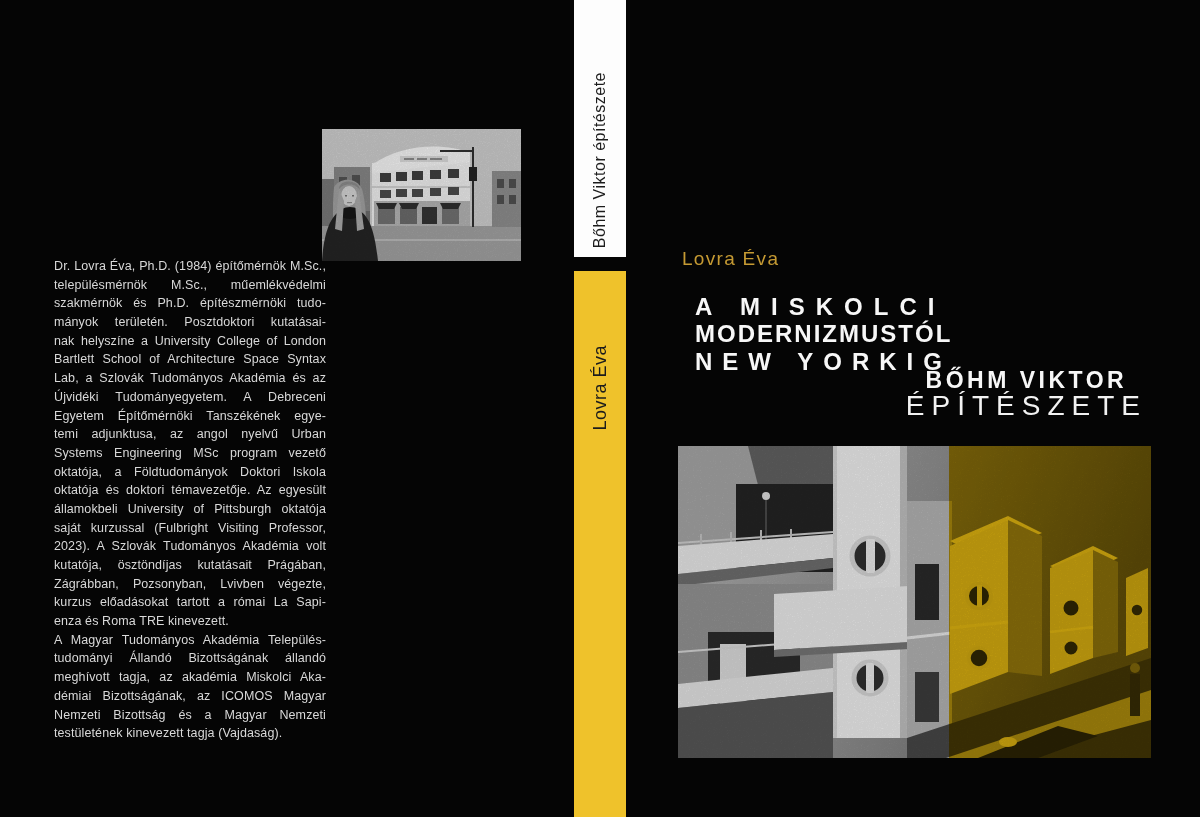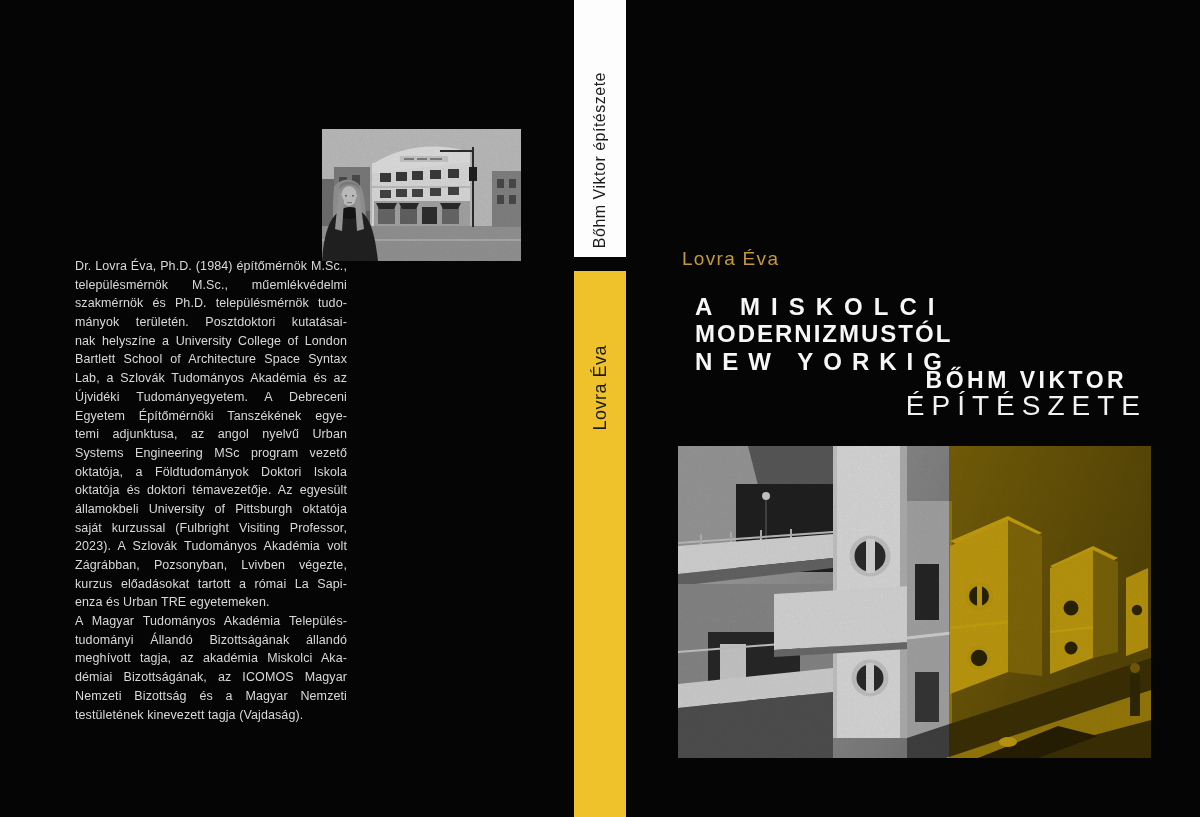--- a/index.html
+++ b/index.html
@@ -22,21 +22,20 @@
   }
   .back-photo svg { display: block; }
 
   .bio {
     position: absolute; left: 54px; top: 257px;
     width: 272px;
     color: var(--body, #D9D9D9);
     font-size: 12.5px;
     line-height: 18.7px;
     letter-spacing: 0.1px;
-    margin-left: 21px;
   }
   .bio-line {
     height: 18.7px;
     overflow: hidden;
     white-space: normal;
     text-align: justify;
     text-align-last: justify;
   }
   .bio-line.para-end {
     text-align-last: left;
@@ -190,37 +189,38 @@
       <rect x="23" y="66" width="2" height="1.5" fill="#6f6f6f"></rect>
       <rect x="30" y="66" width="2" height="1.5" fill="#6f6f6f"></rect>
       <rect x="25" y="73" width="5" height="1.2" fill="#8a8a8a"></rect>
       <rect x="0" y="0" width="199" height="132" filter="url(#bgrain)" opacity="0.12"></rect>
     </svg>
   </div>
 
   <div class="bio">
       <div class="bio-line">Dr. Lovra Éva, Ph.D. (1984) építőmérnök M.Sc.,</div>
       <div class="bio-line">településmérnök M.Sc., műemlékvédelmi</div>
-      <div class="bio-line">szakmérnök és Ph.D. településmérnök tudo-</div>
+      <div class="bio-line">szakmérnök és Ph.D. építészmérnöki tudo-</div>
       <div class="bio-line">mányok területén. Posztdoktori kutatásai-</div>
       <div class="bio-line">nak helyszíne a University College of London</div>
       <div class="bio-line">Bartlett School of Architecture Space Syntax</div>
       <div class="bio-line">Lab, a Szlovák Tudományos Akadémia és az</div>
       <div class="bio-line">Újvidéki Tudományegyetem. A Debreceni</div>
       <div class="bio-line">Egyetem Építőmérnöki Tanszékének egye-</div>
       <div class="bio-line">temi adjunktusa, az angol nyelvű Urban</div>
       <div class="bio-line">Systems Engineering MSc program vezető</div>
       <div class="bio-line">oktatója, a Földtudományok Doktori Iskola</div>
       <div class="bio-line">oktatója és doktori témavezetője. Az egyesült</div>
       <div class="bio-line">államokbeli University of Pittsburgh oktatója</div>
       <div class="bio-line">saját kurzussal (Fulbright Visiting Professor,</div>
       <div class="bio-line">2023). A Szlovák Tudományos Akadémia volt</div>
+      <div class="bio-line">kutatója, ösztöndíjas kutatásait Prágában,</div>
       <div class="bio-line">Zágrábban, Pozsonyban, Lvivben végezte,</div>
       <div class="bio-line">kurzus előadásokat tartott a római La Sapi-</div>
-      <div class="bio-line para-end">enza és Urban TRE egyetemeken.</div>
+      <div class="bio-line para-end">enza és Roma TRE kinevezett.</div>
       <div class="bio-line">A Magyar Tudományos Akadémia Település-</div>
       <div class="bio-line">tudományi Állandó Bizottságának állandó</div>
       <div class="bio-line">meghívott tagja, az akadémia Miskolci Aka-</div>
       <div class="bio-line">démiai Bizottságának, az ICOMOS Magyar</div>
       <div class="bio-line">Nemzeti Bizottság és a Magyar Nemzeti</div>
       <div class="bio-line para-end">testületének kinevezett tagja (Vajdaság).</div>
     </div>
 
   <div class="spine-white">
     <span class="spine-label">Bőhm Viktor építészete</span>

